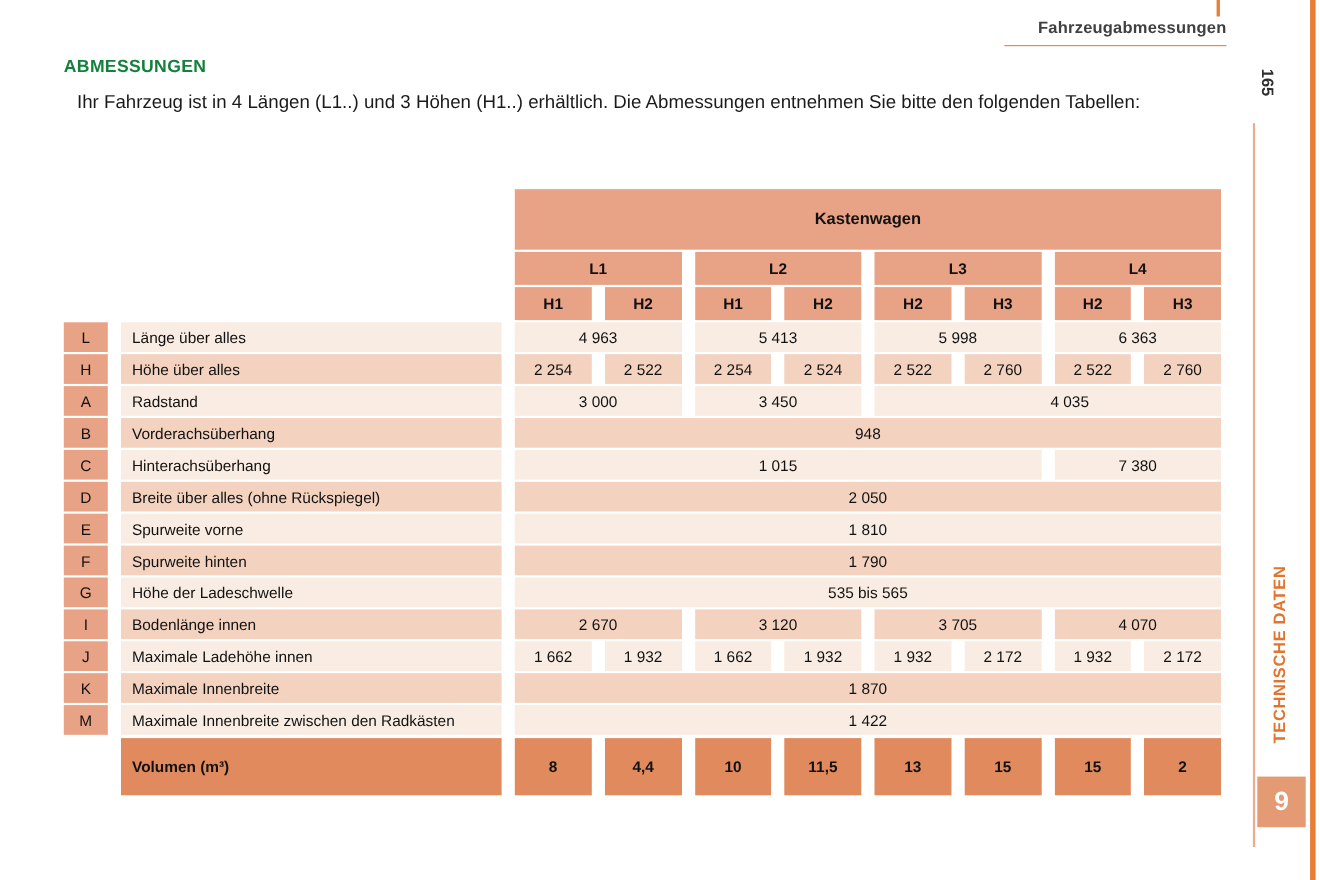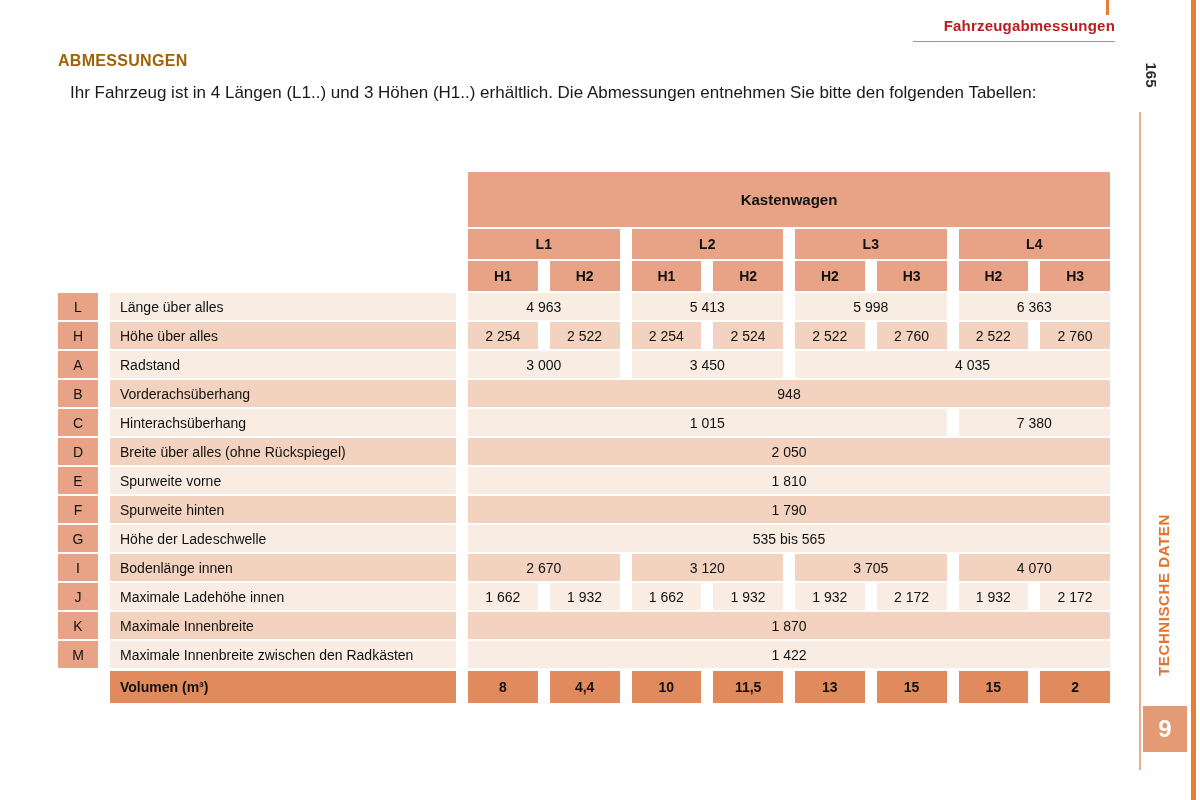--- a/index.html
+++ b/index.html
@@ -10,21 +10,21 @@
     background: #ffffff;
     font-family: "Liberation Sans", sans-serif;
     overflow: hidden;
   }
 
   
   .edge-bar   { position: absolute; left: 1191px; top: 0; width: 5px; height: 800px; background: #e87d33; }
   .top-tick   { position: absolute; left: 1106px; top: 0; width: 3px; height: 15px; background: #e87d33; }
   .running-title {
     position: absolute; top: 17px; left: 0; width: 1115px;
-    text-align: right; font-size: 15px; font-weight: bold; color: #b91c1c; letter-spacing: 0.2px;
+    text-align: right; font-size: 15px; font-weight: bold; color: #404040; letter-spacing: 0.2px;
   }
   .running-rule { position: absolute; top: 41px; left: 913px; width: 202px; height: 1px; background: #e8803c; }
   .page-number {
     position: absolute; left: 1130px; top: 65px; width: 40px; height: 20px;
     transform: rotate(90deg); text-align: center;
     font-size: 15px; font-weight: bold; color: #2e2e2e;
   }
   .side-line { position: absolute; left: 1139px; top: 112px; width: 2px; height: 658px; background: #edab8d; }
   .side-label {
     position: absolute; left: 1065px; top: 585px; width: 200px; height: 20px;
@@ -32,35 +32,35 @@
     font-size: 15px; font-weight: bold; color: #e2742f; letter-spacing: 0.6px; white-space: nowrap;
   }
   .chapter-box {
     position: absolute; left: 1143px; top: 706px; width: 44px; height: 46px;
     background: #e49a72; display: flex; align-items: center; justify-content: center;
   }
   .chapter-box span { color: #ffffff; font-size: 24px; font-weight: bold; }
 
   
   .intro { position: absolute; left: 58px; top: 52px; width: 1020px; color: #1a1a1a; }
-  .intro h1 { margin: 0 0 8px 0; font-size: 16px; letter-spacing: 0.3px; color: #a16207; }
+  .intro h1 { margin: 0 0 8px 0; font-size: 16px; letter-spacing: 0.3px; color: #15803d; }
   .intro p  { margin: 12px; font-size: 17px; line-height: 1.3; }
 
   
   .dim-table { position: absolute; left: 58px; top: 172px; width: 1052px; }
   .trow {
     display: grid;
     grid-template-columns: 40px 346px repeat(8, 1fr);
     column-gap: 12px;
     margin-bottom: 2px;
   }
   .h-group { height: 55px; }
   .h-sub   { height: 30px; }
   .h-data  { height: 27px; }
-  .h-vol   { height: 32px; margin-top: 3px; }
+  .h-vol   { height: 52px; margin-top: 3px; }
 
   .cell {
     display: flex; align-items: center; justify-content: center;
     font-size: 14px; color: #111111; white-space: nowrap;
   }
   .head  { background: #e8a285; font-weight: bold; }
   .group { font-size: 15px; }
   .key   { background: #e8a285; }
   .label { justify-content: flex-start; padding-left: 10px; overflow: hidden; }
   .light { background: #f9ece3; }

